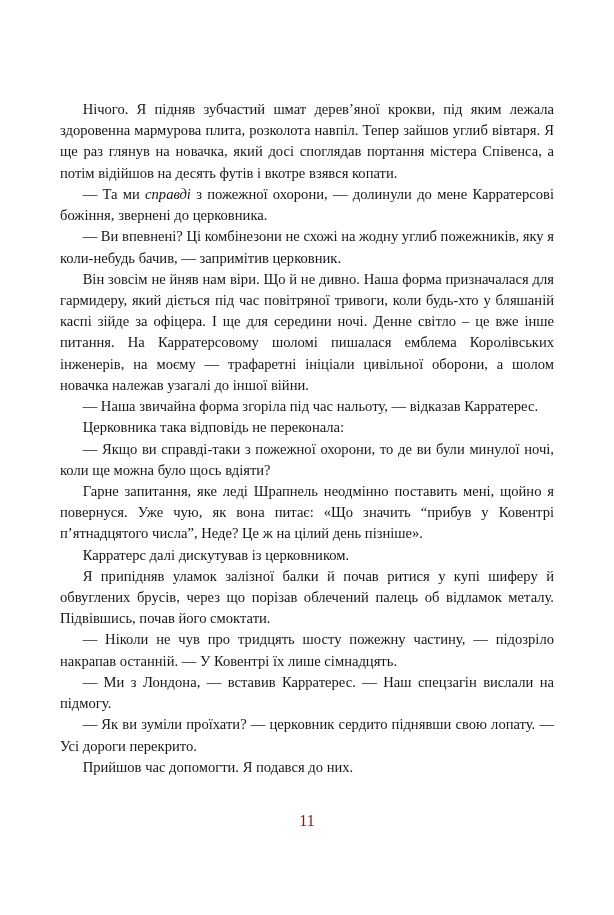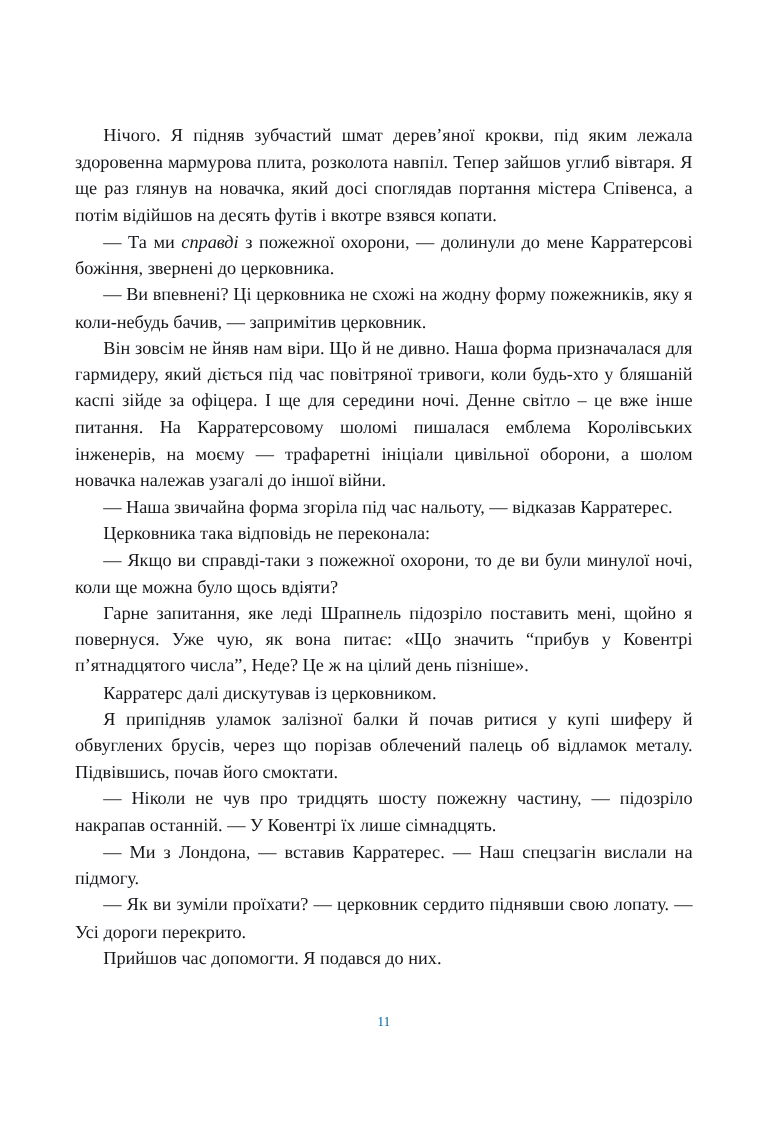--- a/index.html
+++ b/index.html
@@ -43,39 +43,39 @@
   }
   .para em {
     font-style: italic;
   }
   .folio {
     position: absolute;
     left: 0;
     top: 812px;
     width: 614px;
     text-align: center;
-    font-size: 11px;
-    color: #0369a1;
+    font-size: 16px;
+    color: #7f1d1d;
     font-family: "Liberation Serif", "DejaVu Serif", serif;
   }
 </style>
 </head>
 <body>
 
 <div class="page">
 
   <div class="text-block">
     <p class="para first">Нічого. Я підняв зубчастий шмат дерев’яної крокви, під яким лежала здоровенна мармурова плита, розколота навпіл. Тепер зайшов углиб вівтаря. Я ще раз глянув на новачка, який досі споглядав портання містера Співенса, а потім відійшов на десять футів і вкотре взявся копати.</p>
     <p class="para">— Та ми <em>справді</em> з пожежної охорони, — долинули до мене Карратерсові божіння, звернені до церковника.</p>
-    <p class="para">— Ви впевнені? Ці церковника не схожі на жодну форму пожежників, яку я коли-небудь бачив, — запримітив церковник.</p>
+    <p class="para">— Ви впевнені? Ці комбінезони не схожі на жодну углиб пожежників, яку я коли-небудь бачив, — запримітив церковник.</p>
     <p class="para">Він зовсім не йняв нам віри. Що й не дивно. Наша форма призначалася для гармидеру, який діється під час повітряної тривоги, коли будь-хто у бляшаній каспі зійде за офіцера. І ще для середини ночі. Денне світло – це вже інше питання. На Карратерсовому шоломі пишалася емблема Королівських інженерів, на моєму — трафаретні ініціали цивільної оборони, а шолом новачка належав узагалі до іншої війни.</p>
     <p class="para">— Наша звичайна форма згоріла під час нальоту, — відказав Карратерес.</p>
     <p class="para">Церковника така відповідь не переконала:</p>
     <p class="para">— Якщо ви справді-таки з пожежної охорони, то де ви були минулої ночі, коли ще можна було щось вдіяти?</p>
-    <p class="para">Гарне запитання, яке леді Шрапнель підозріло поставить мені, щойно я повернуся. Уже чую, як вона питає: «Що значить “прибув у Ковентрі п’ятнадцятого числа”, Неде? Це ж на цілий день пізніше».</p>
+    <p class="para">Гарне запитання, яке леді Шрапнель неодмінно поставить мені, щойно я повернуся. Уже чую, як вона питає: «Що значить “прибув у Ковентрі п’ятнадцятого числа”, Неде? Це ж на цілий день пізніше».</p>
     <p class="para">Карратерс далі дискутував із церковником.</p>
     <p class="para">Я припідняв уламок залізної балки й почав ритися у купі шиферу й обвуглених брусів, через що порізав облечений палець об відламок металу. Підвівшись, почав його смоктати.</p>
     <p class="para">— Ніколи не чув про тридцять шосту пожежну частину, — підозріло накрапав останній. — У Ковентрі їх лише сімнадцять.</p>
     <p class="para">— Ми з Лондона, — вставив Карратерес. — Наш спецзагін вислали на підмогу.</p>
     <p class="para">— Як ви зуміли проїхати? — церковник сердито піднявши свою лопату. — Усі дороги перекрито.</p>
     <p class="para">Прийшов час допомогти. Я подався до них.</p>
   </div>
 
   <div class="folio">11</div>
 

